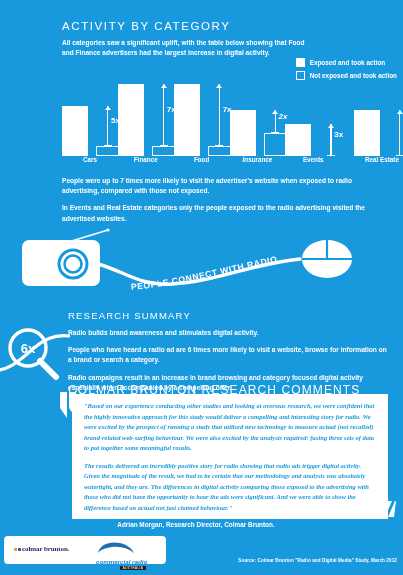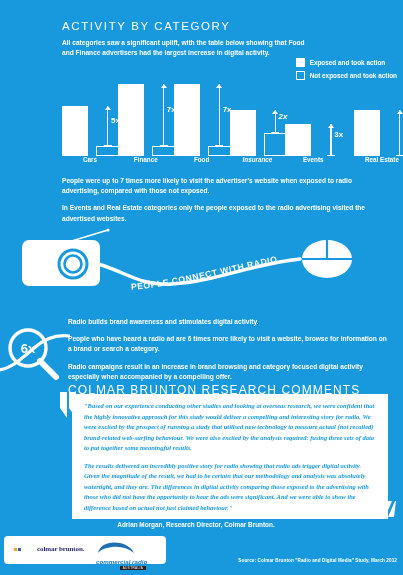--- a/index.html
+++ b/index.html
@@ -79,21 +79,21 @@
   .qmark-l{position:absolute;left:60px;top:392px;width:16px;height:26px;}
   .qmark-r{position:absolute;left:370px;top:495px;width:26px;height:22px;}
   .attrib{position:absolute;left:0;top:521px;width:392px;text-align:center;
           font-size:6.4px;font-weight:bold;color:#fff;}
 
   
   .logos{position:absolute;left:4px;top:536px;width:162px;height:28px;
          background:#fff;border-radius:4px;}
   .logo-cb{position:absolute;left:10px;top:9px;display:flex;align-items:center;}
   .logo-cb .txt{font-size:7px;font-weight:bold;color:#2b2b6b;letter-spacing:-.1px;
-                font-family:"Liberation Serif", serif;margin-left:15px;}
+                font-family:"Liberation Serif", serif;}
   .sq{width:3px;height:3px;margin-right:1px;display:inline-block;}
   .logo-cr{position:absolute;left:92px;top:4px;width:62px;}
   .cr-txt{font-size:6.2px;font-weight:bold;color:#1e7fc0;font-style:italic;}
   .cr-sub{margin-top:1px;background:#231f20;color:#fff;font-size:3px;
           letter-spacing:.4px;text-align:center;width:26px;margin-left:24px;}
   .source{position:absolute;right:6px;top:558px;font-size:4.6px;
           font-weight:bold;color:#fff;letter-spacing:.1px;}
 </style>
 </head>
 <body>
@@ -193,20 +193,21 @@
   <div class="mag">
     <svg width="72" height="66" viewBox="0 0 72 66">
       <path d="M-6 48 C10 50 22 38 36 26 C46 17 58 12 72 14" stroke="#fff" stroke-width="3.2" fill="none"></path>
       <circle cx="30" cy="26" r="18" fill="none" stroke="#fff" stroke-width="3.4"></circle>
       <line x1="42" y1="39" x2="58" y2="55" stroke="#fff" stroke-width="6" stroke-linecap="round"></line>
       <text x="30" y="31" text-anchor="middle" font-family="Liberation Sans, sans-serif" font-size="13" font-weight="bold" fill="#ffffff" id="mag-badge">6x</text>
     </svg>
   </div>
 
   <div class="rs">
+    <div class="sect-title">RESEARCH SUMMARY</div>
     <p class="body-txt">Radio builds brand awareness and stimulates digital activity.</p>
     <p class="body-txt">People who have heard a radio ad are 6 times more likely to visit a website, browse for information on a brand or search a category.</p>
     <p class="body-txt">Radio campaigns result in an increase in brand browsing and category focused digital activity especially when accompanied by a compelling offer.</p>
   </div>
 
   <div class="sect-title cm-title">COLMAR BRUNTON RESEARCH COMMENTS</div>
 
   <div class="qmark-l">
     <svg width="16" height="26" viewBox="0 0 16 26">
       <polygon points="0,0 7,0 7,26 0,16" fill="#ffffff"></polygon>

